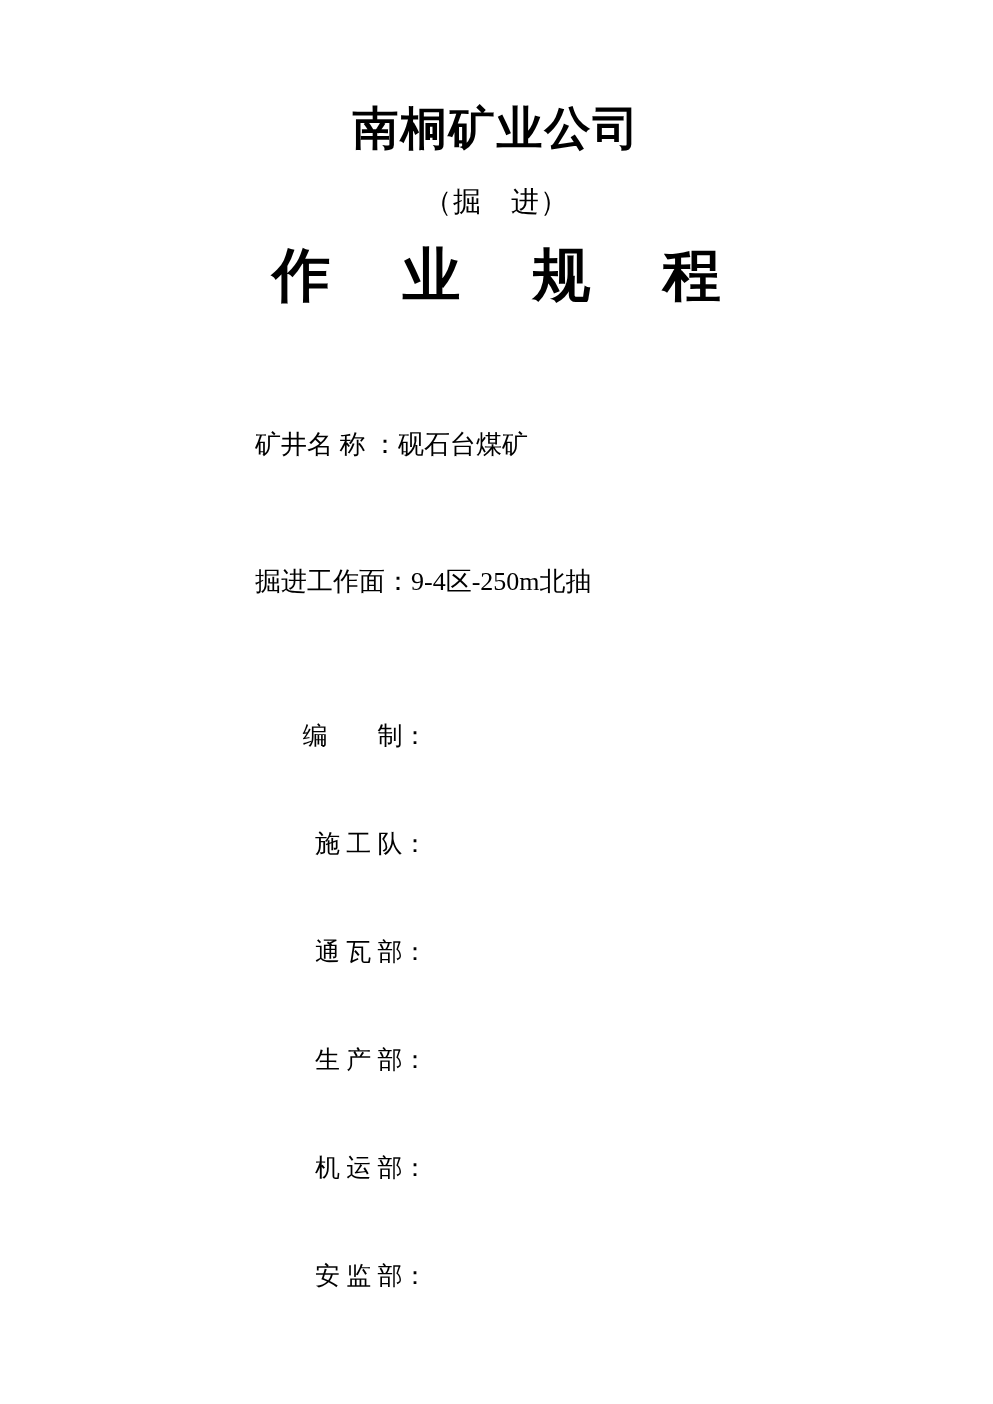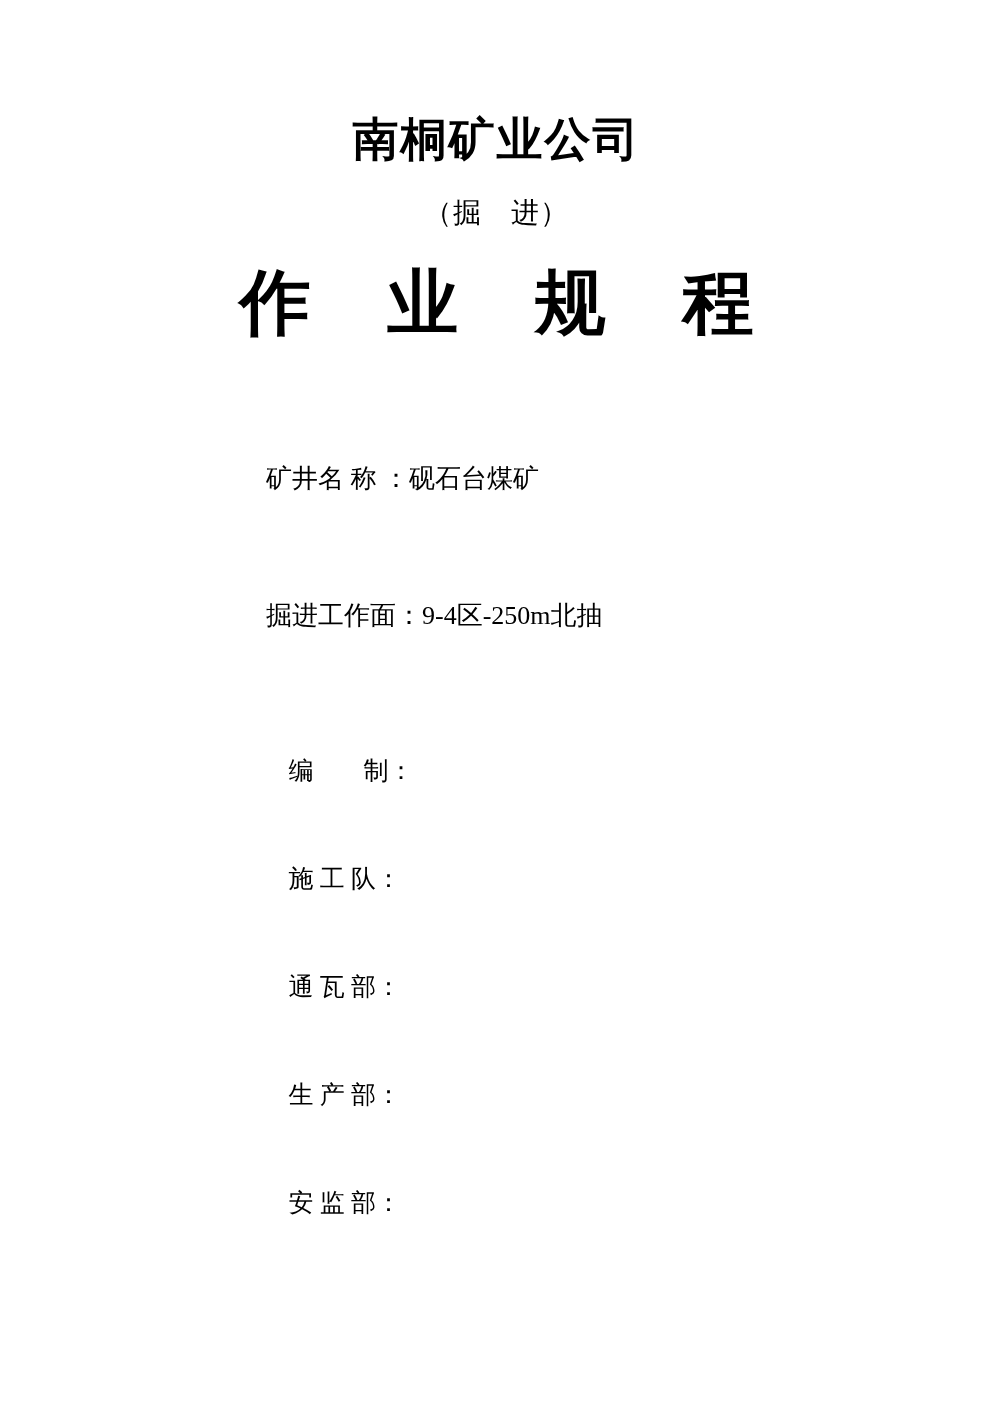--- a/index.html
+++ b/index.html
@@ -12,21 +12,21 @@
     height: 1404px;
     font-family: "Liberation Serif", "DejaVu Serif", serif;
     color: #000000;
     overflow: hidden;
   }
   .page {
     position: relative;
     width: 993px;
     height: 1404px;
     box-sizing: border-box;
-    padding: 15px;
+    padding: 4px;
   }
   .title-block {
     text-align: center;
     padding-top: 98px;
   }
   .company-title {
     font-family: "DejaVu Sans", "Liberation Sans", sans-serif;
     font-weight: bold;
     font-size: 46px;
     letter-spacing: 2px;
@@ -34,22 +34,22 @@
   }
   .subtitle {
     font-family: "Liberation Serif", "DejaVu Serif", serif;
     font-size: 28px;
     margin-top: 28px;
     letter-spacing: 1px;
   }
   .main-title {
     font-family: "DejaVu Sans", "Liberation Sans", sans-serif;
     font-weight: bold;
-    font-size: 71px;
-    margin-top: 28px;
+    font-size: 58px;
+    margin-top: 20px;
     letter-spacing: 26px;
     text-indent: 26px;
     line-height: 1.2;
   }
   .meta-block {
     margin-top: 74px;
     padding-left: 212px;
   }
   .meta-row {
     font-size: 26px;
@@ -70,20 +70,21 @@
   }
   .sig-row {
     font-size: 25px;
     line-height: 1.0;
     margin-bottom: 29px;
     white-space: pre;
   }
   .sig-row .sig-label {
     display: inline-block;
     min-width: 150px;
+    text-align: right;
   }
   .sig-row .sig-value {
     display: inline-block;
     min-width: 210px;
     border-bottom: 0px solid #000;
     height: 25px;
   }
 </style>
 </head>
 <body>
@@ -116,20 +117,23 @@
     </div>
 
     <div class="sig-row">
       <span class="sig-label">通 瓦 部：</span><span class="sig-value"></span>
     </div>
 
     <div class="sig-row">
       <span class="sig-label">生 产 部：</span><span class="sig-value"></span>
     </div>
 
+    <div class="sig-row">
+      <span class="sig-label">机 运 部：</span><span class="sig-value"></span>
+    </div>
 
     <div class="sig-row">
       <span class="sig-label">安 监 部：</span><span class="sig-value"></span>
     </div>
 
     <div class="sig-row">
       
     </div>
 
   </div>

